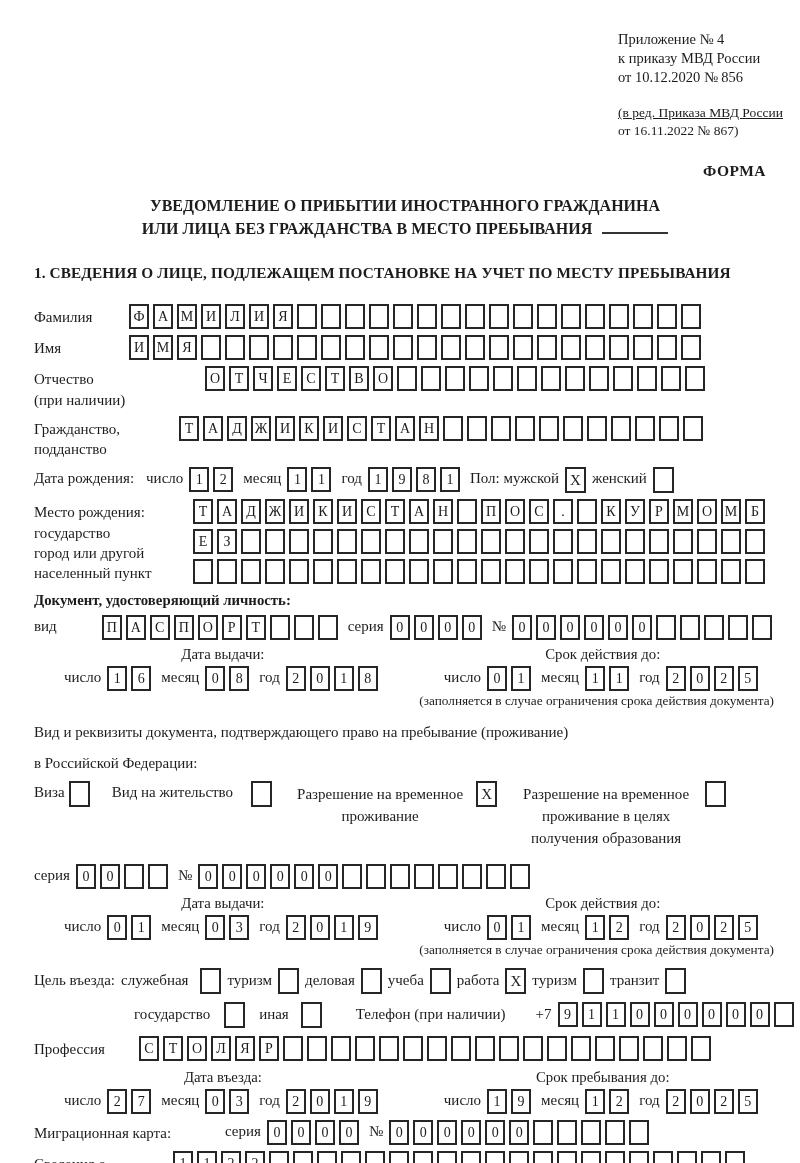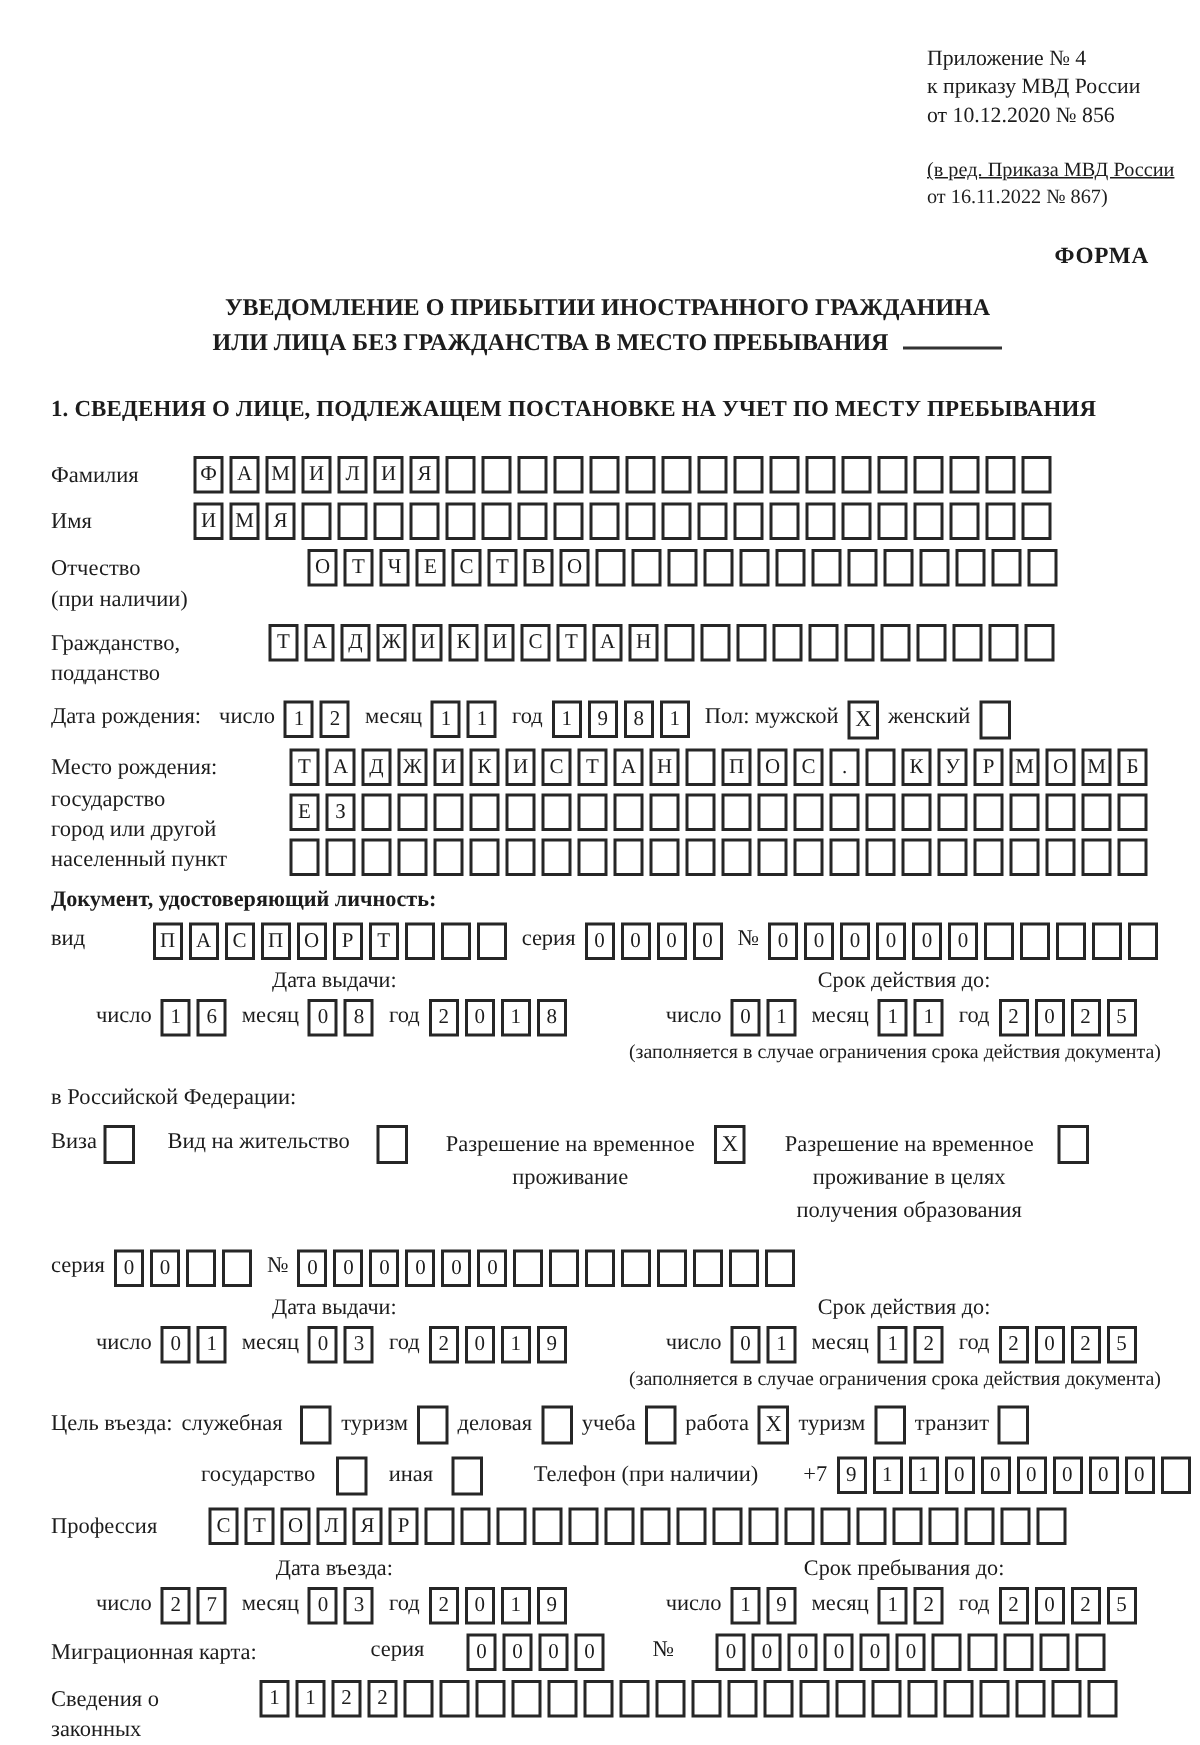--- a/index.html
+++ b/index.html
@@ -373,20 +373,21 @@
             <span class="box">2</span>
             <span class="box">0</span>
             <span class="box">2</span>
             <span class="box">5</span>
           </span>
       </div>
     </div>
   </div>
   <div class="note">(заполняется в случае ограничения срока действия документа)</div>
 
+  <div class="intro">Вид и реквизиты документа, подтверждающего право на пребывание (проживание)</div>
   <div class="intro">в Российской Федерации:</div>
 
   <div class="opt-row">
     <div class="opt">
       <span class="optlbl">Виза</span>
       <span class="cbox" style="margin-left:4px;"></span>
     </div>
     <div class="opt" style="margin-left:22px;">
       <span class="optlbl">Вид на жительство</span>
       <span class="cbox" style="margin-left:18px;"></span>
@@ -585,21 +586,21 @@
         <span class="strip">
             <span class="box">2</span>
             <span class="box">0</span>
             <span class="box">2</span>
             <span class="box">5</span>
           </span>
       </div>
     </div>
   </div>
 
-  <div class="row" style="margin-top:6px;gap:22px;">
+  <div class="row" style="margin-top:6px;">
     <div class="lbl w175">Миграционная карта:</div>
     <span class="inline-lbl" style="padding-left:16px;">серия</span>
     <span class="strip">
         <span class="box">0</span>
         <span class="box">0</span>
         <span class="box">0</span>
         <span class="box">0</span>
       </span>
     <span class="inline-lbl">№</span>
     <span class="strip">

